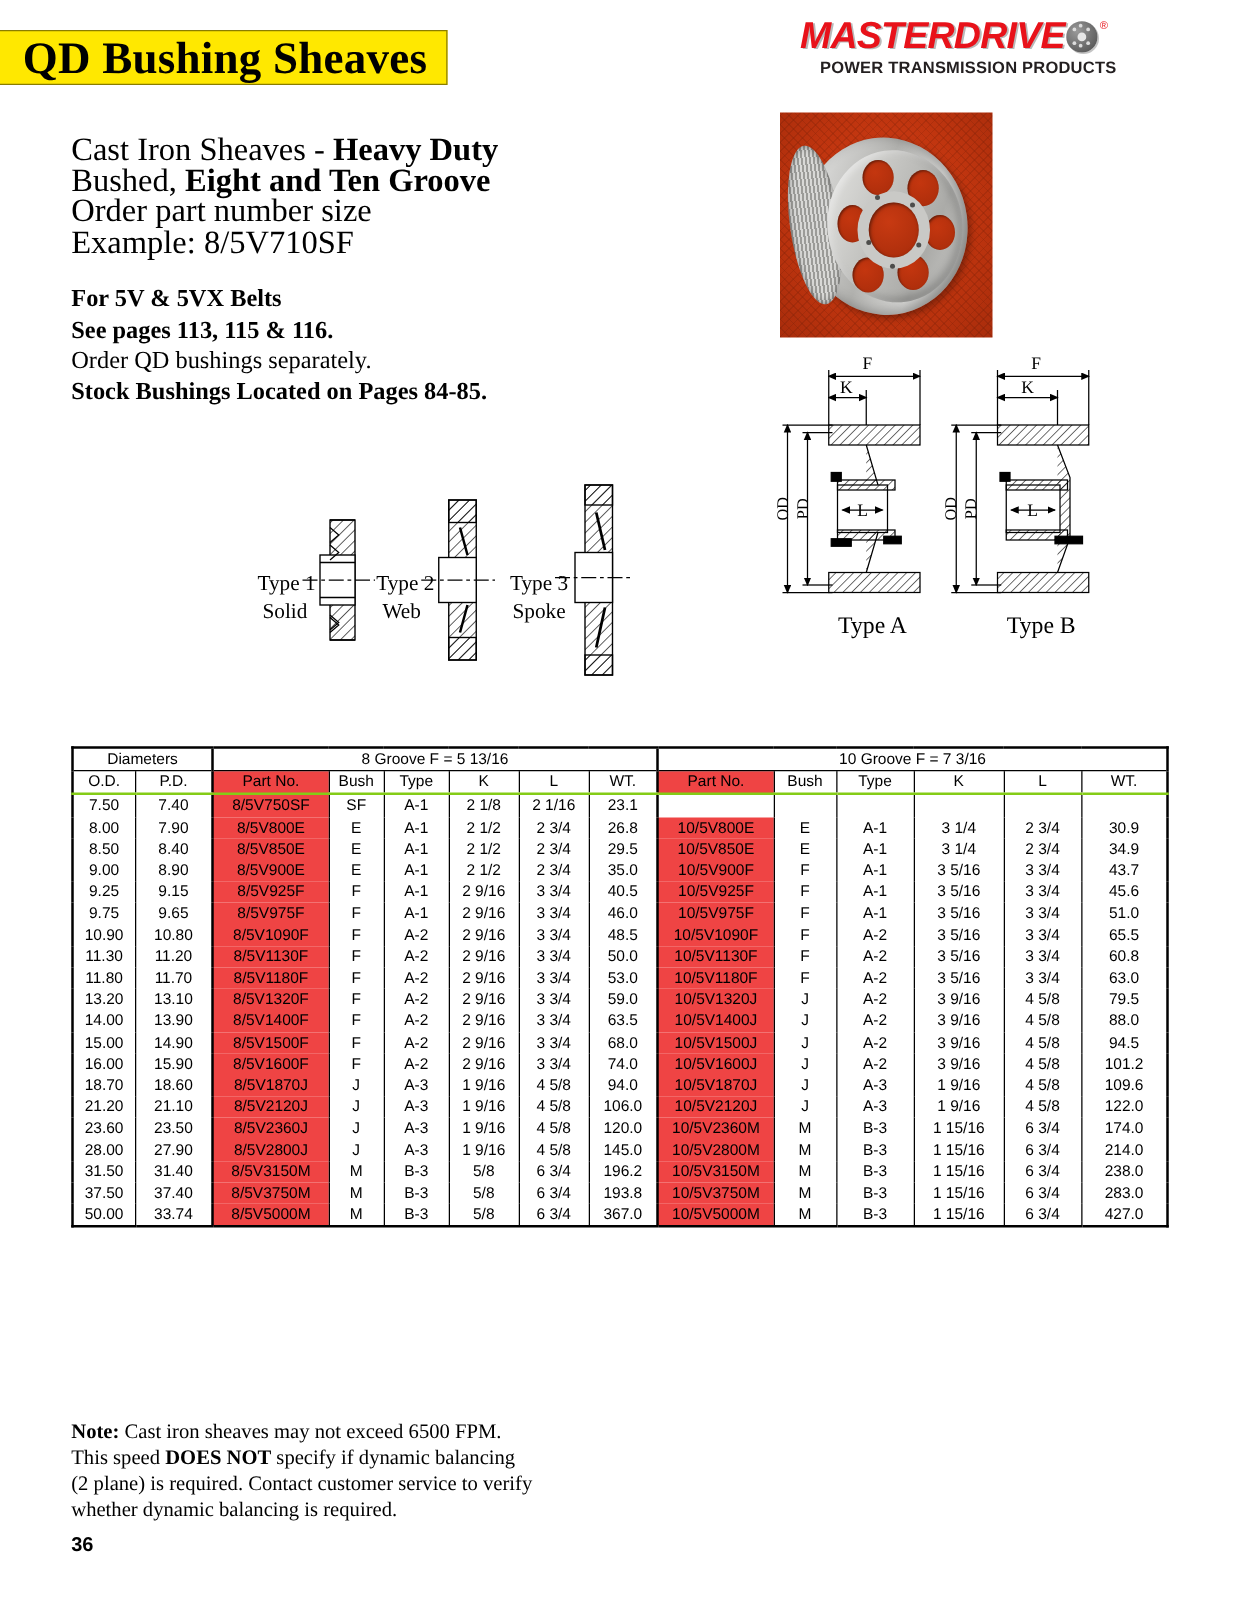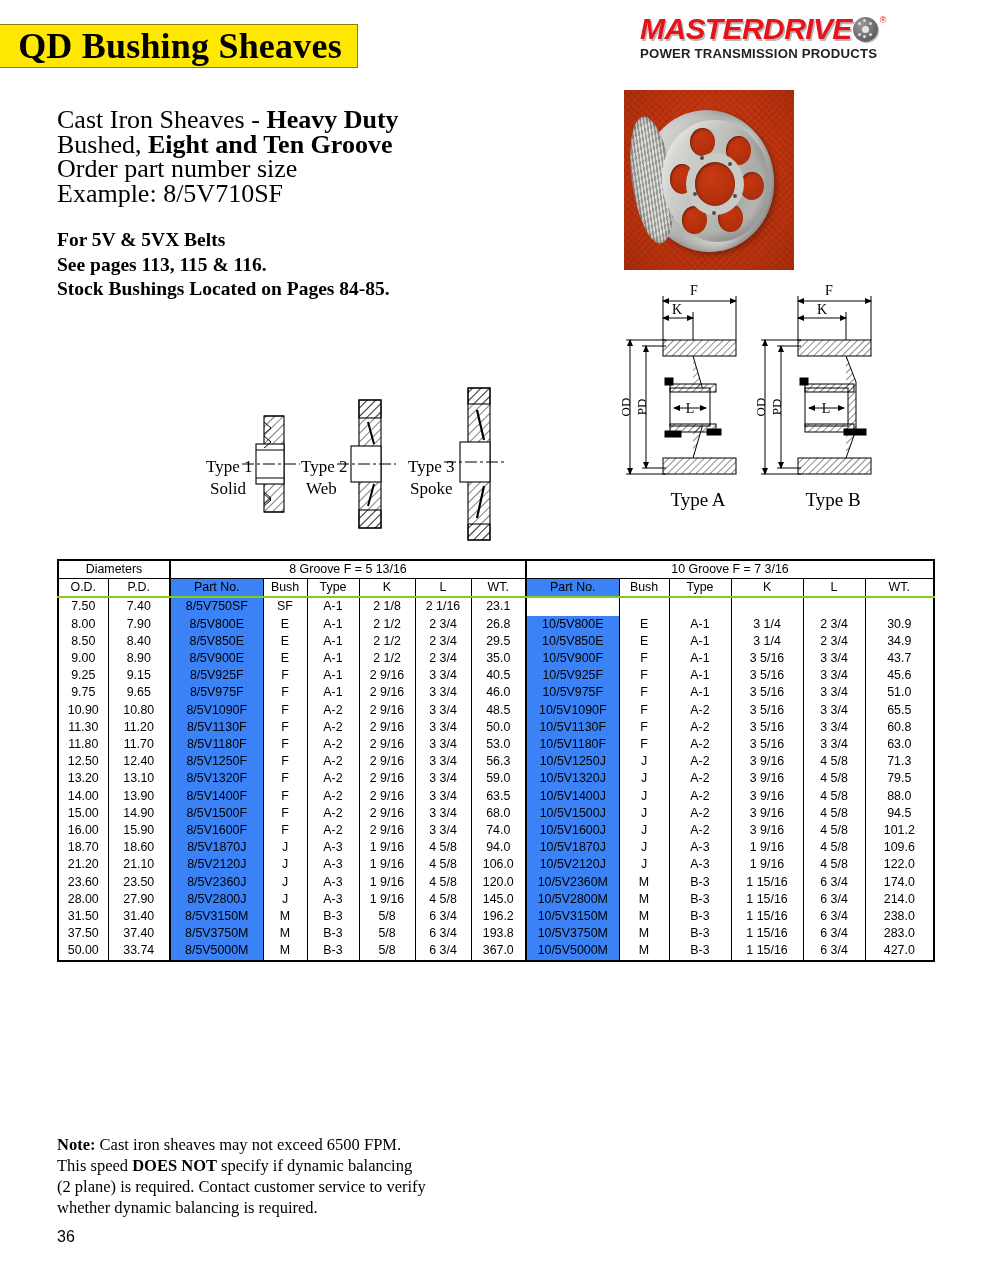--- a/index.html
+++ b/index.html
@@ -49,21 +49,21 @@
     background:#e6e6e6;
   }
   .gear-dot { position:absolute; width:3.2px;height:3.2px;border-radius:50%;background:#dcdcdc; }
   .logo-reg {
     font-size: 9px; color:#e8121a; margin-left:2px; align-self:flex-start; margin-top:1px;
     font-family:"Liberation Sans",sans-serif;
   }
   .logo-sub {
     font-family: "Liberation Sans", sans-serif;
     font-weight: bold; font-size: 13.2px; letter-spacing: .18px;
-    color: #231f20; margin-top: 2px; white-space: nowrap;
+    color: #231f20; margin-top: 2px; white-space: nowrap; margin-left: 16px;
   }
 
   
   .intro { position: absolute; left: 57px; top: 108px; font-size: 26px; line-height: 24.5px; }
   .intro2 { position: absolute; left: 57px; top: 228px; font-size: 19.5px; line-height: 24.5px; }
   .b { font-weight: bold; }
 
   
   .photo {
     position: absolute; left: 624px; top: 90px; width: 170px; height: 180px;
@@ -111,36 +111,36 @@
   
   .types { position:absolute; left:196px; top:384px; width:340px; height:160px; }
   .types text { font-family:"Liberation Serif",serif; }
 
   
   .ab { position:absolute; left:608px; top:278px; width:340px; height:278px; }
   .ab text { font-family:"Liberation Serif",serif; }
 
   
   .tbl-wrap { position:absolute; left:57px; top:559px; width:876px; }
-  table.spec { border-collapse: collapse; width: 876px; table-layout: fixed; }
+  table.spec { border-collapse: collapse; width: 876px; table-layout: fixed; margin-top: 38px; }
   table.spec td, table.spec th {
     font-family:"Liberation Sans", sans-serif;
     font-size: 12.4px; text-align:center; padding:0; margin:0;
     border-left: 1px solid #000; border-right: 1px solid #000;
     height: 17.2px; line-height: 17.2px; font-weight: normal;
   }
   .grp-head th {
     font-weight: bold; font-size: 14.6px; height: 23px; line-height:23px;
     border-top: 2px solid #000; border-bottom: 1px solid #000;
   }
   .sub-head th {
     font-size: 12.8px; height: 21px; line-height:21px;
     border-bottom: 2px solid #84cc16;
   }
-  th.yell, td.yell { background:#3b82f6; font-weight:bold; }
+  th.yell, td.yell { background:#ef4444; font-weight:bold; }
   .outer-l { border-left: 2px solid #000 !important; }
   .outer-r { border-right: 2px solid #000 !important; }
   .sep-l   { border-left: 2px solid #000 !important; }
   tr.last-data td { border-bottom: 2px solid #000; }
   td.empty { background:#fff; }
 
   
   col.c-od   { width: 50px; }
   col.c-pd   { width: 62px; }
   col.c-pn   { width: 93px; }
@@ -151,21 +151,21 @@
   col.c-wt   { width: 55px; }
   col.c-pn2  { width: 93px; }
   col.c-bush2{ width: 50px; }
   col.c-type2{ width: 62px; }
   col.c-k2   { width: 72px; }
   col.c-l2   { width: 62px; }
   col.c-wt2  { width: 69px; }
 
   
   .note { position:absolute; left:57px; top:1134px; width:430px; font-size:16.5px; line-height:21px; }
-  .pageno { position:absolute; left:57px; top:1228px; font-family:"Liberation Sans",sans-serif; font-weight:normal; font-size:16px;text-align:center; }
+  .pageno { position:absolute; left:57px; top:1228px; font-family:"Liberation Sans",sans-serif; font-weight:bold; font-size:16px;text-align:center; }
 </style>
 </head>
 <body>
 
 <div class="title-banner">
   <span class="t">QD Bushing Sheaves</span>
 </div>
 
 <div class="logo">
   <div class="logo-row">
@@ -190,20 +190,21 @@
   <div>
     <span>Bushed, </span><span class="b">Eight and Ten Groove</span>
   </div>
   <div>Order part number size</div>
   <div>Example:  8/5V710SF</div>
 </div>
 
 <div class="intro2">
   <div class="b">For 5V &amp; 5VX Belts</div>
   <div class="b">See pages 113, 115 &amp; 116.</div>
+  <div>Order QD bushings separately.</div>
   <div class="b">Stock Bushings Located on Pages 84-85.</div>
 </div>
 
 <div class="photo">
   <div class="tex"></div>
   <div class="sheave-wrap">
     <div class="sheave-outer"></div>
     <div class="sheave-rim"></div>
     <div class="sheave-face"></div>
     <div class="hole" style="left:58px;top:22px;width:25px;height:28px;"></div>
@@ -527,36 +528,20 @@
           <td>3 3/4</td>
           <td>53.0</td>
           <td class="yell sep-l">10/5V1180F</td>
           <td>F</td>
           <td>A-2</td>
           <td>3 5/16</td>
           <td>3 3/4</td>
           <td class="outer-r">63.0</td>
         </tr>
         <tr>
-          <td class="outer-l">12.50</td>
-          <td>12.40</td>
-          <td class="yell sep-l">8/5V1250F</td>
-          <td>F</td>
-          <td>A-2</td>
-          <td>2 9/16</td>
-          <td>3 3/4</td>
-          <td>56.3</td>
-          <td class="yell sep-l">10/5V1250J</td>
-          <td>J</td>
-          <td>A-2</td>
-          <td>3 9/16</td>
-          <td>4 5/8</td>
-          <td class="outer-r">71.3</td>
-        </tr>
-        <tr>
           <td class="outer-l">13.20</td>
           <td>13.10</td>
           <td class="yell sep-l">8/5V1320F</td>
           <td>F</td>
           <td>A-2</td>
           <td>2 9/16</td>
           <td>3 3/4</td>
           <td>59.0</td>
           <td class="yell sep-l">10/5V1320J</td>
           <td>J</td>

